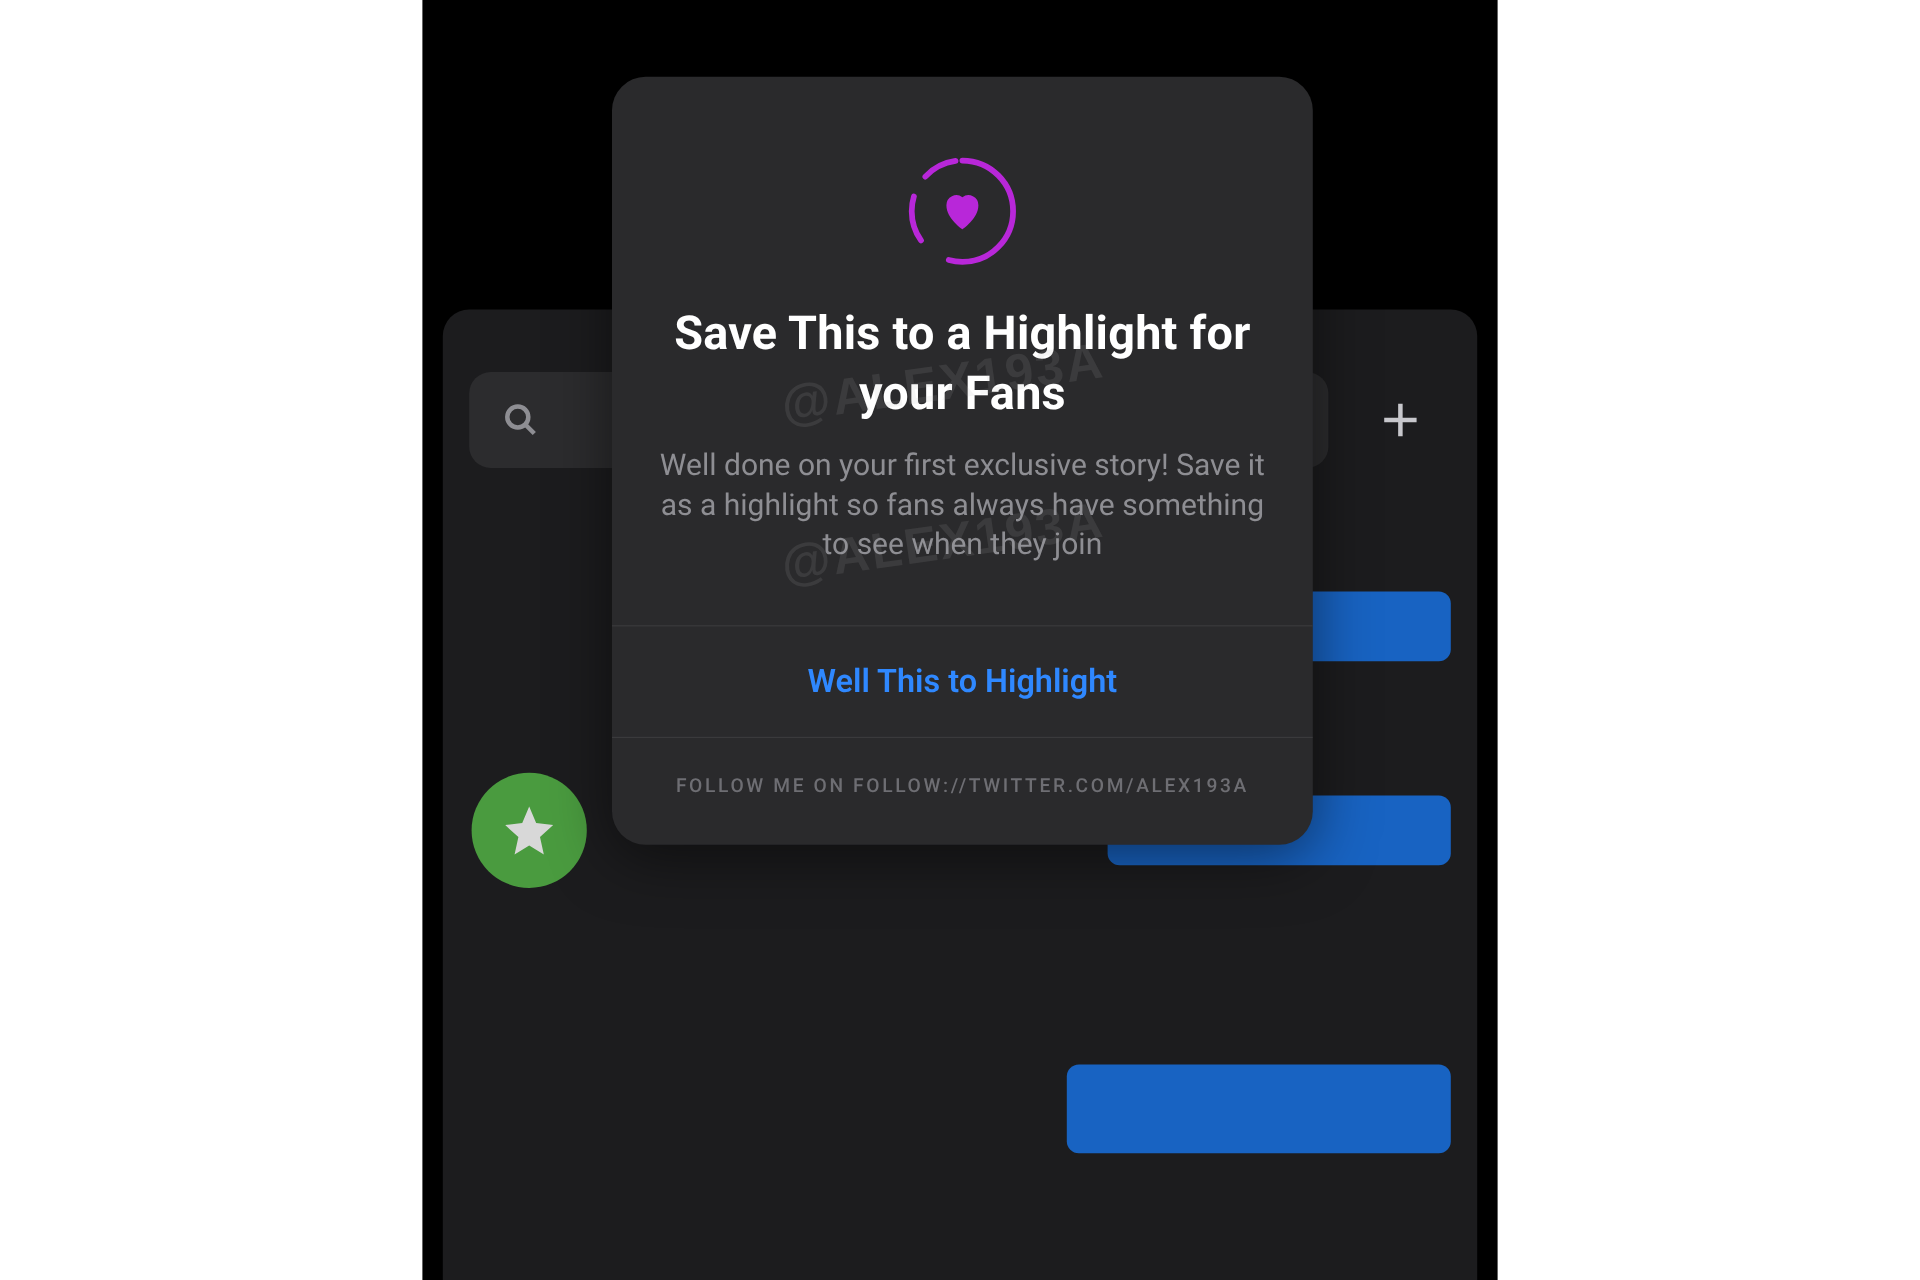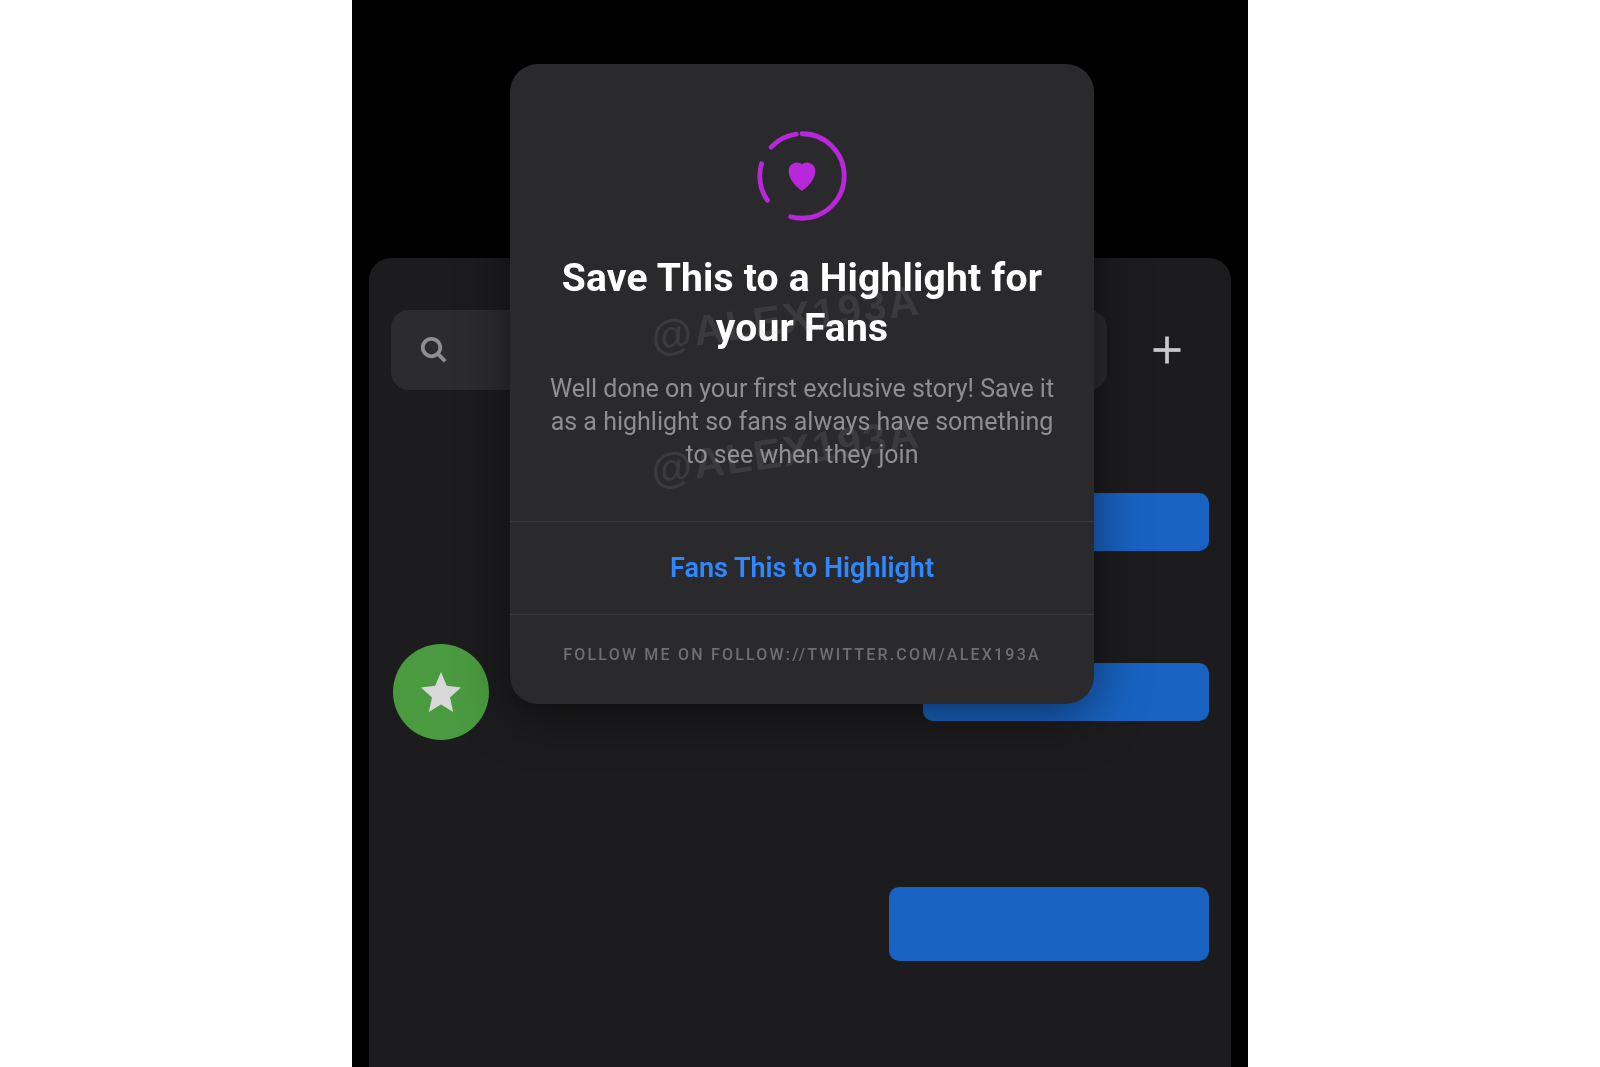--- a/index.html
+++ b/index.html
@@ -264,20 +264,20 @@
         <svg class="ring-svg" viewBox="0 0 100 100">
           <circle cx="50" cy="50" r="44" fill="none" stroke="#b827d9" stroke-width="5" stroke-dasharray="150 30 40 20 30 100" stroke-linecap="round"></circle>
         </svg>
         <svg class="heart-svg" viewBox="0 0 24 24">
           <path d="M12 21s-8-5.3-8-12a5 5 0 0 1 8-4 5 5 0 0 1 8 4c0 6.7-8 12-8 12z"></path>
         </svg>
       </div>
       <h2 class="modal-title">Save This to a Highlight for your Fans</h2>
       <p class="modal-desc">Well done on your first exclusive story! Save it as a highlight so fans always have something to see when they join</p>
     </div>
-    <div class="modal-action">Fans This to Highlight</div>
+    <div class="modal-action">Well This to Highlight</div>
     <div class="modal-footer">FOLLOW ME ON FOLLOW://TWITTER.COM/ALEX193A</div>
   </div>
 
   <div class="watermark wm1">@ALEX193A</div>
   <div class="watermark wm2">@ALEX193A</div>
 
 </div>
 
 </body></html>

